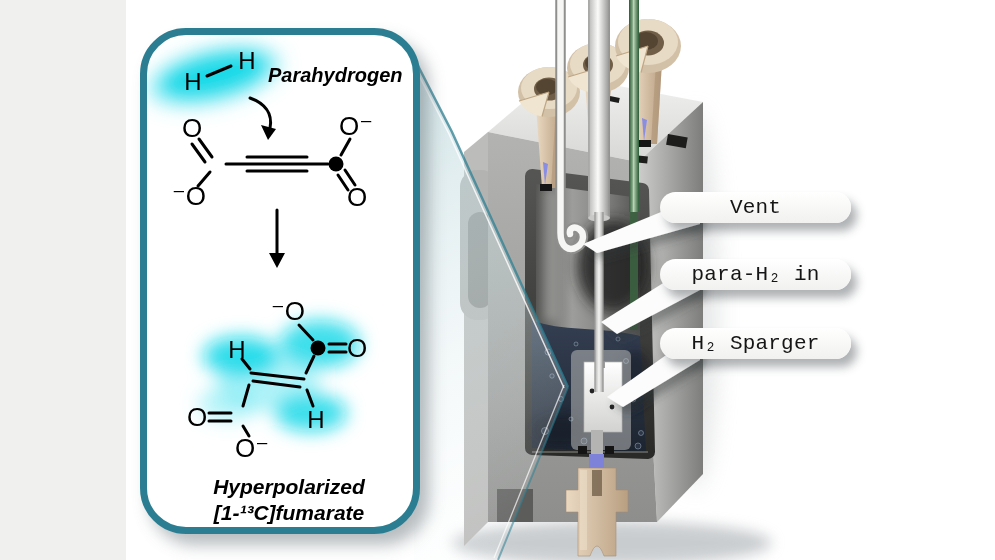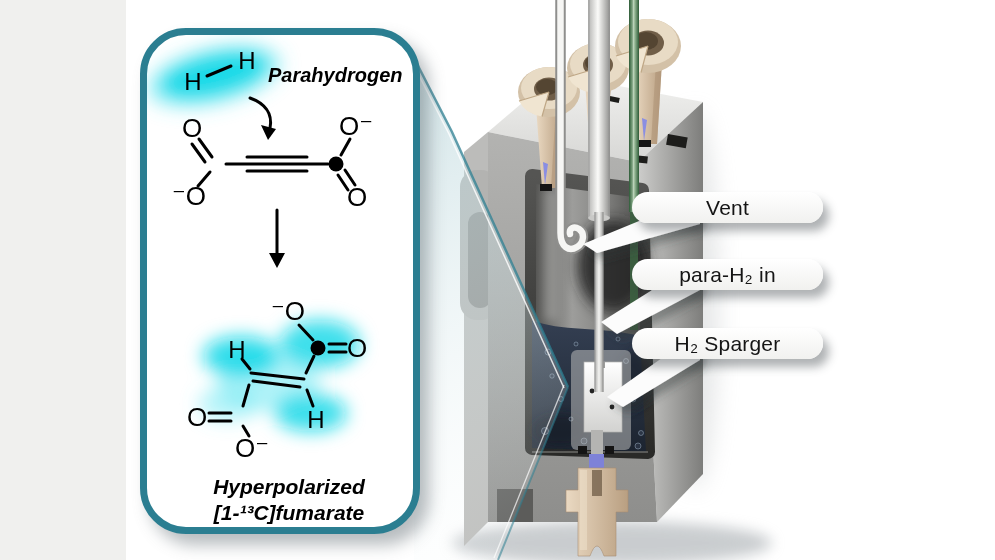--- a/index.html
+++ b/index.html
@@ -10,23 +10,23 @@
   .panel{position:absolute;left:140px;top:28px;width:280px;height:506px;box-sizing:border-box;
     background:#fff;border:7px solid #2b7e91;border-radius:46px;overflow:hidden;
     box-shadow:9px 11px 16px rgba(96,106,112,.45);z-index:2;}
   .chem{position:absolute;left:0;top:0;}
   .chem text{fill:#000;}
   .atom{font-size:26px;}
   .atomH{font-size:24px;}
   .plbl{font-size:20px;font-weight:bold;font-style:italic;fill:#8e8e8e;}
   .cap{font-size:21px;font-weight:bold;font-style:italic;fill:#8e8e8e;text-anchor:middle;}
   .bond{stroke:#000;stroke-width:3;stroke-linecap:round;fill:none;}
-  .pill{position:absolute;left:632px;width:191px;height:31px;border-radius:16px;
+  .pill{position:absolute;left:660px;width:191px;height:31px;border-radius:16px;
     background:linear-gradient(#ffffff,#f1f1ef);display:flex;align-items:center;justify-content:center;
-    box-shadow:6px 8px 10px rgba(45,52,58,.38);z-index:3;}
+    box-shadow:6px 8px 10px rgba(45,52,58,.38);z-index:3;font-family:Liberation Mono, monospace;}
   .pill-label{font-size:21px;color:#151515;letter-spacing:.2px;}
   .p1{top:192px}.p2{top:259px}.p3{top:328px}
 </style>
 </head>
 <body>
 
 <div class="stage">
   <div class="left-strip"></div>
 
   <svg class="scene" width="995" height="560" viewBox="0 0 995 560">

